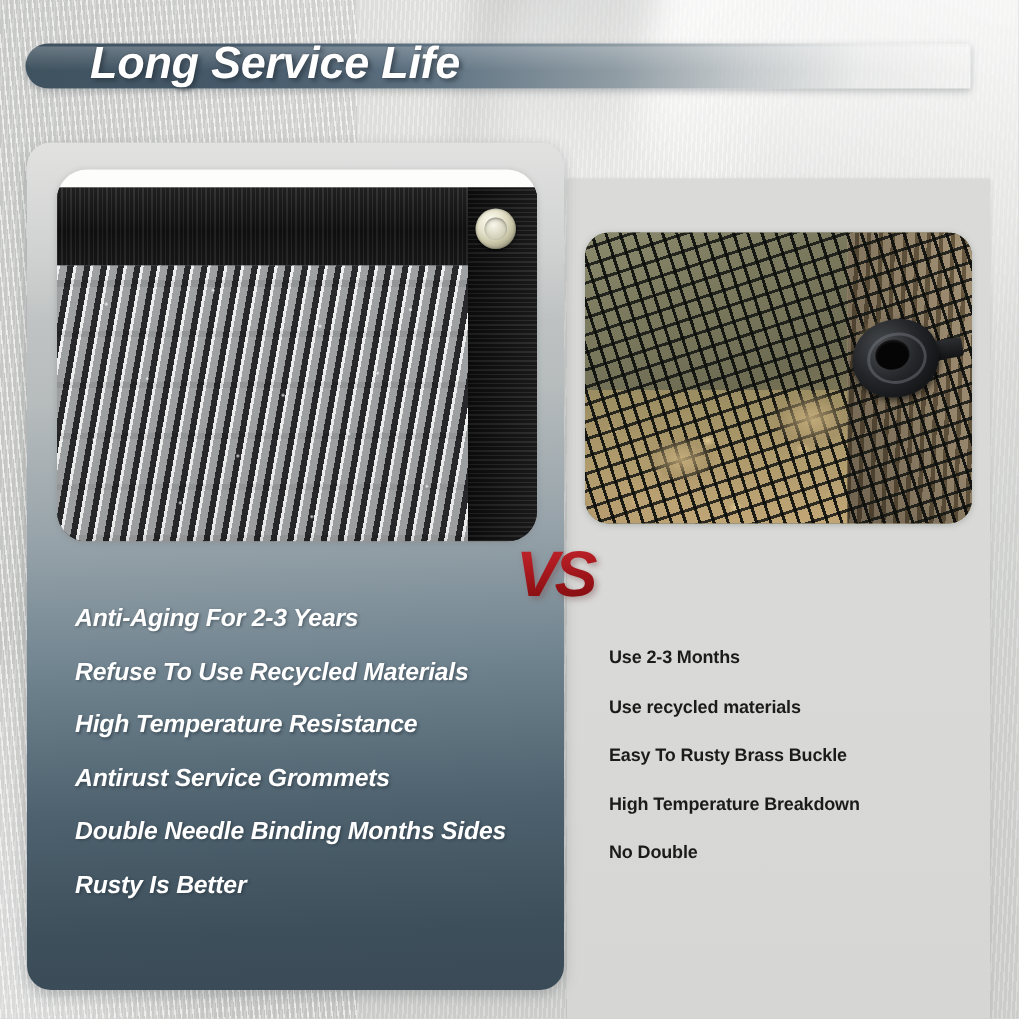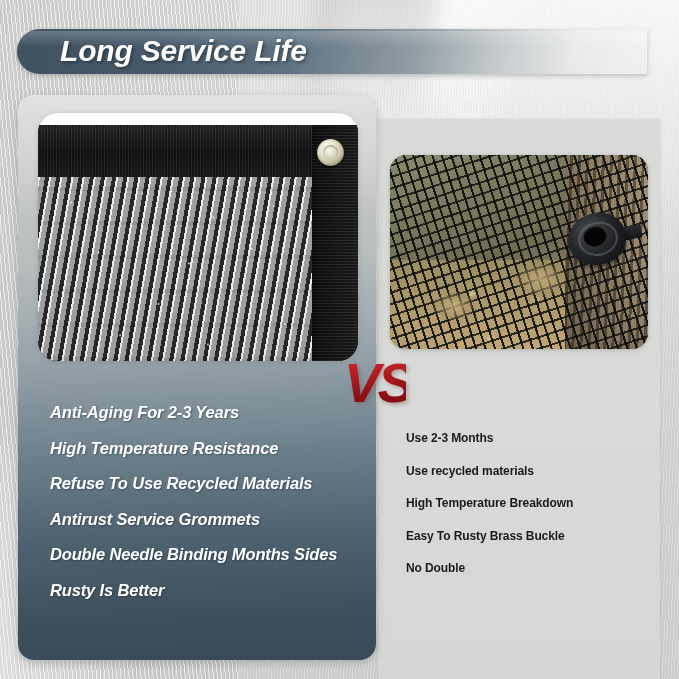--- a/index.html
+++ b/index.html
@@ -46,21 +46,21 @@
     background:linear-gradient(70deg,rgba(255,255,255,.8),rgba(255,255,255,0) 70%);
     border-radius:50%;opacity:.8;}
   .fold-shadow{
     position:absolute;left:300px;top:-30px;width:120px;height:230px;
     background:linear-gradient(160deg,rgba(150,153,152,.35),rgba(150,153,152,0) 70%);
     filter:blur(10px);transform:rotate(12deg);
   }
 
   
   #banner{
-    position:absolute;left:17px;top:29px;width:630px;height:45px;
+    position:absolute;left:17px;top:29px;width:630px;height:30px;
     border-radius:23px 0 0 23px;
     background:linear-gradient(100deg,
         #3f525f 0%, #46596a 22%, #5c7080 42%, #8e9ba3 62%,
         rgba(168,176,180,.62) 76%, rgba(200,203,202,.22) 88%, rgba(212,213,211,0) 100%);
     box-shadow:0 2px 5px rgba(90,95,100,.35);
   }
   #banner .gloss{
     position:absolute;left:0;top:2px;right:0;height:16px;
     border-radius:14px 0 0 14px;
     background:linear-gradient(180deg,rgba(255,255,255,.22),rgba(255,255,255,0));
@@ -121,21 +121,21 @@
   }
   #left-list .row{
     color:#ffffff;font-size:16.5px;font-weight:bold;font-style:italic;
     letter-spacing:-.15px;margin-bottom:16.5px;white-space:nowrap;
     text-shadow:1px 1px 2px rgba(25,35,45,.45);
   }
 
   
   #vs-badge{
     position:absolute;left:344px;top:360px;width:62px;height:46px;
-    font-size:55px;font-weight:bold;font-style:italic;line-height:46px;
+    font-size:43px;font-weight:bold;font-style:italic;line-height:46px;
     letter-spacing:-3px;
     background:linear-gradient(175deg,#c8292f 0%,#ae1b21 35%,#8e1014 72%,#7d0d11 100%);
     -webkit-background-clip:text;background-clip:text;color:transparent;
     text-shadow:0 0 0 rgba(0,0,0,0);
     filter:drop-shadow(2px 2px 2px rgba(120,80,80,.45));
   }
 
   
   .tape{
     position:absolute;left:0;right:0;top:0;height:52px;
@@ -294,43 +294,43 @@
     <div class="mesh-hole" style="left:16%;top:70%;width:46px;height:30px;"></div>
     <div class="mesh-hole" style="left:70%;top:30%;width:34px;height:26px;"></div>
     <div class="strap"></div>
     <div class="buckle"></div>
     <div class="photo-vignette"></div>
   </div>
 
   <div id="right-list">
     <div class="row">Use 2-3 Months</div>
     <div class="row">Use recycled materials</div>
+    <div class="row">Easy To Rusty Brass Buckle</div>
     <div class="row">High Temperature Breakdown</div>
-    <div class="row">Easy To Rusty Brass Buckle</div>
     <div class="row">No Double</div>
   </div>
 </div>
 
 <div id="left-panel">
   <div class="edge-gloss"></div>
 
   <div id="left-photo-frame">
     <div id="left-photo">
       <div class="tape"></div>
       <div class="tape-right"></div>
       <div class="knit">
         <div class="sparkle"></div>
       </div>
       <div class="grommet"></div>
     </div>
   </div>
 
   <div id="left-list">
     <div class="row">Anti-Aging For 2-3 Years</div>
+    <div class="row">Refuse To Use Recycled Materials</div>
     <div class="row">High Temperature Resistance</div>
-    <div class="row">Refuse To Use Recycled Materials</div>
     <div class="row">Antirust Service Grommets</div>
     <div class="row">Double Needle Binding Months Sides</div>
     <div class="row">Rusty Is Better</div>
   </div>
 </div>
 
 <div id="vs-badge">VS</div>
 
 </body></html>

